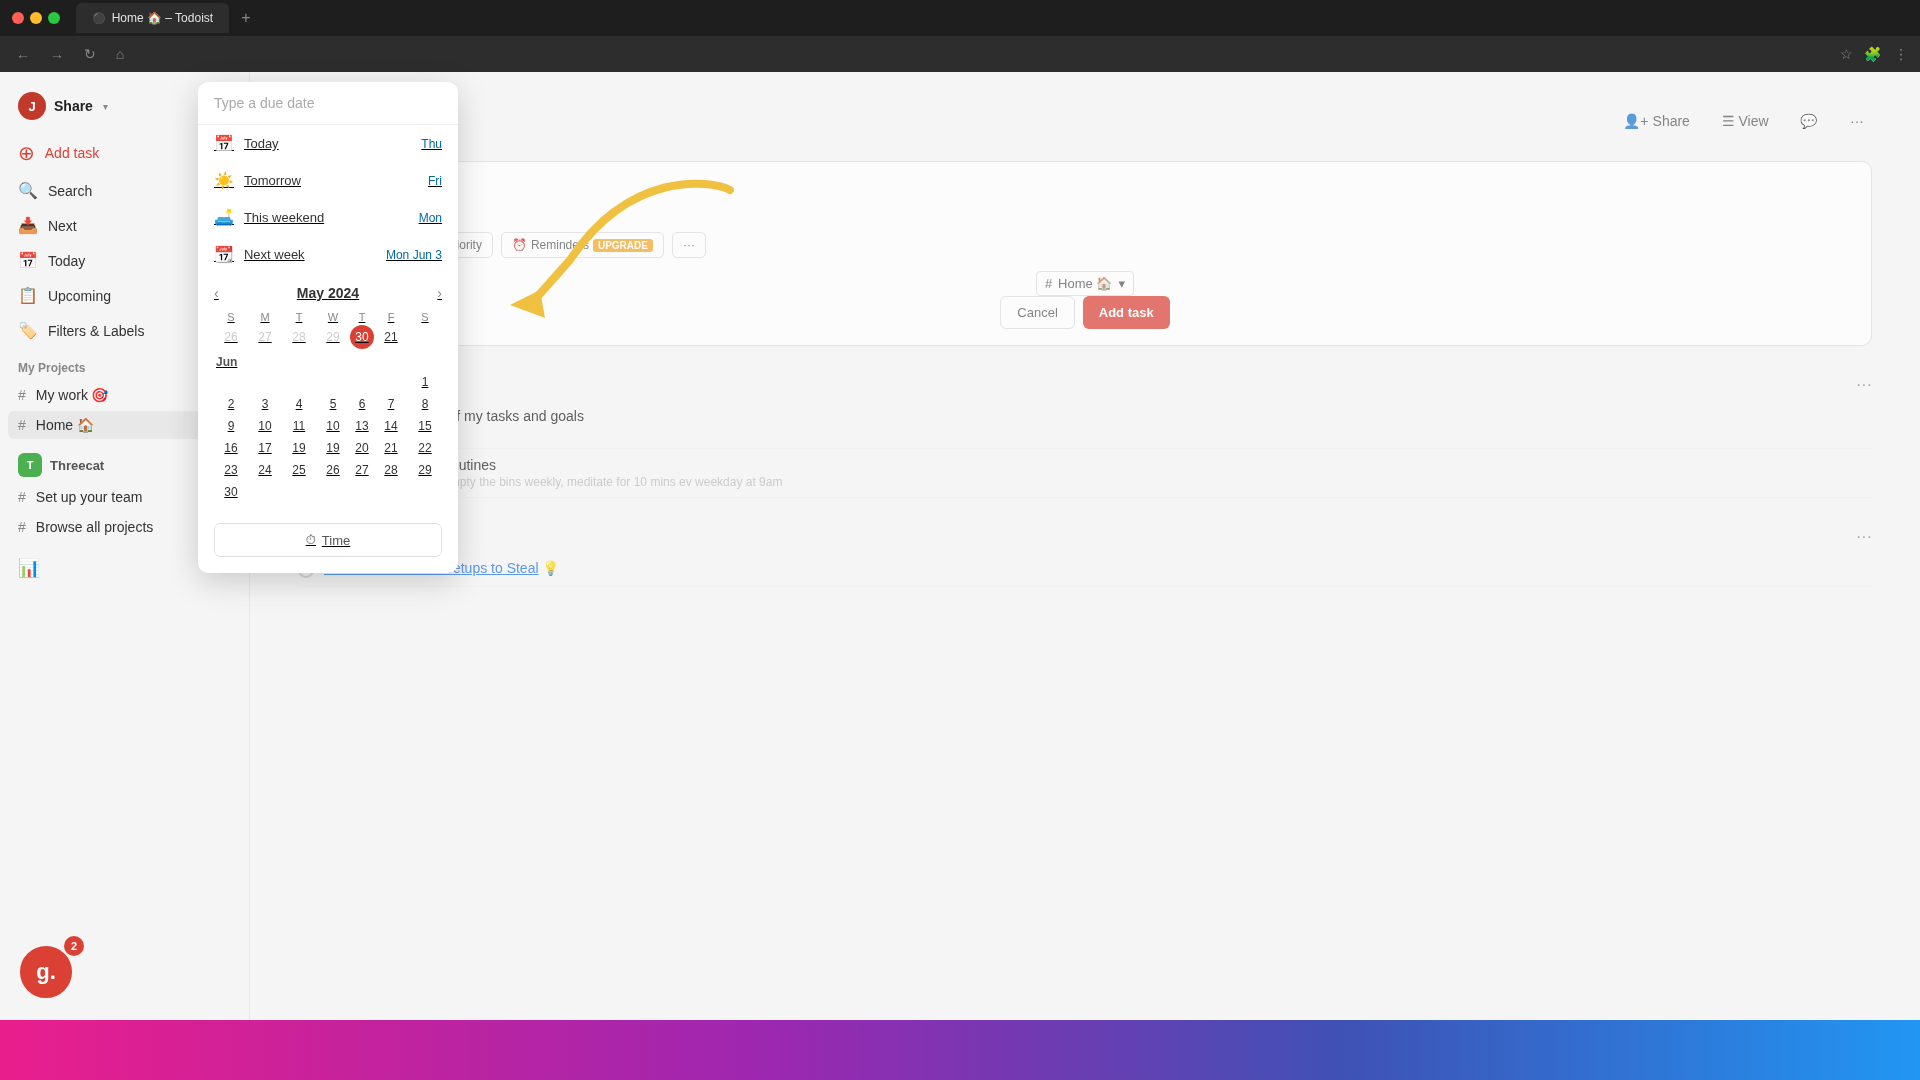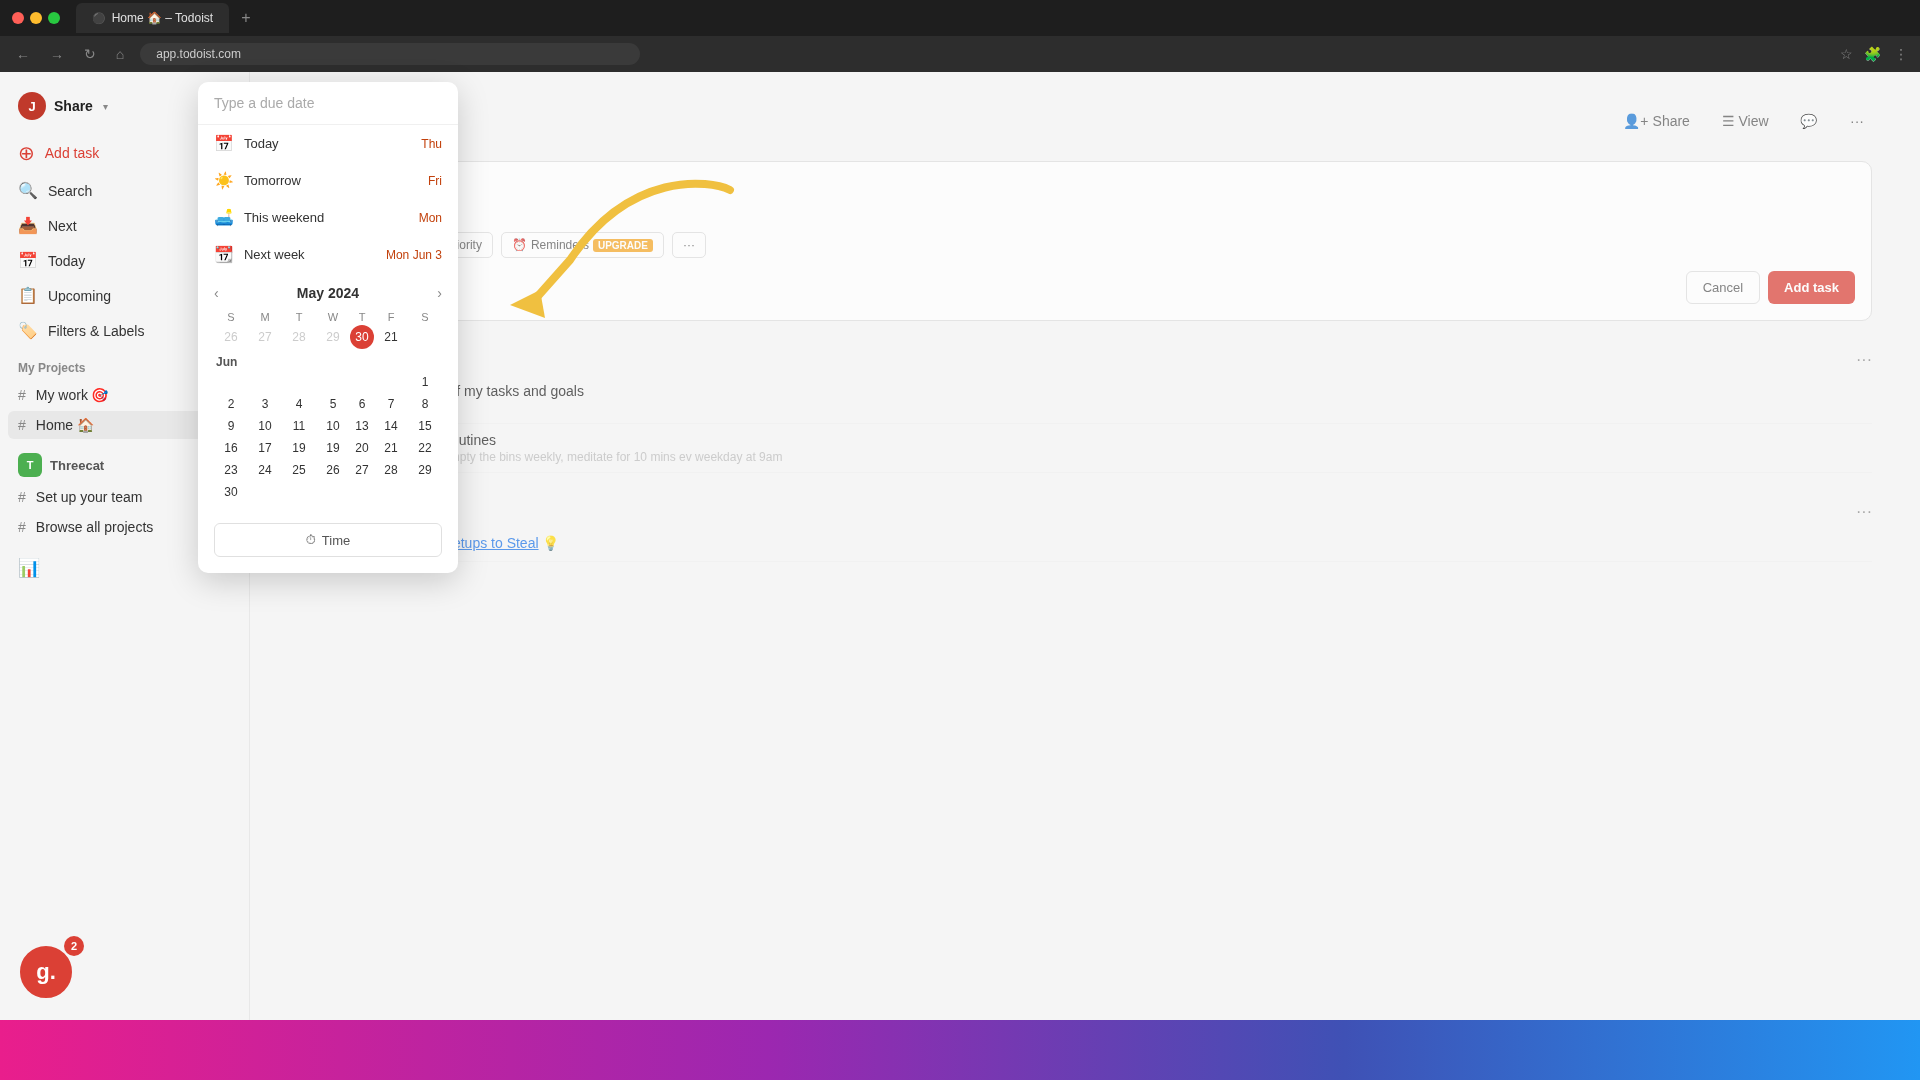--- a/index.html
+++ b/index.html
@@ -185,21 +185,21 @@
       padding: 5px 10px; border-radius: 5px;
       border: 1px solid #ddd; background: white;
       font-size: 12px; color: #555; cursor: pointer;
     }
     .task-btn.due-date-btn {
       border: 2px solid #f0c040;
       background: white;
     }
     .task-submit-row {
       display: flex; justify-content: space-between;
-      align-items: center; margin-top: 12px;
+      align-items: center; margin-top: 12px; flex-direction: column;
     }
     .project-selector {
       display: flex; align-items: center; gap: 6px;
       font-size: 13px; color: #555; cursor: pointer;
       padding: 4px 8px; border-radius: 4px;
       border: 1px solid #ddd;
     }
     .btn-cancel {
       padding: 8px 16px; border-radius: 6px;
       border: 1px solid #ddd; background: white;
@@ -243,38 +243,39 @@
     .date-picker {
       position: absolute;
       top: 82px;
       left: 198px;
       width: 260px;
       background: white;
       border-radius: 10px;
       box-shadow: 0 8px 32px rgba(0,0,0,0.18);
       z-index: 1000;
       overflow: hidden;
+      text-decoration: underline;
     }
     .date-input {
       padding: 12px 16px;
       border-bottom: 1px solid #f0f0f0;
     }
     .date-input input {
       border: none; outline: none;
       font-size: 14px; color: #333;
       width: 100%; background: transparent;
     }
     .date-input input::placeholder { color: #aaa; }
     .quick-date {
       display: flex; align-items: center; justify-content: space-between;
       padding: 9px 16px; cursor: pointer; font-size: 13px; color: #333;
     }
     .quick-date-left { display: flex; align-items: center; gap: 10px; }
     .quick-date-icon { font-size: 16px; }
-    .quick-date-day { font-size: 12px; color: #c2410c; }
+    .quick-date-day { font-size: 12px; color: #0369a1; }
     .calendar-section { padding: 12px 16px; }
     .cal-header {
       display: flex; align-items: center; justify-content: space-between;
       margin-bottom: 8px;
     }
     .cal-month { font-size: 14px; font-weight: 600; color: #333; }
     .cal-nav { background: none; border: none; cursor: pointer; color: #888; font-size: 14px; }
     .cal-grid { width: 100%; border-collapse: collapse; }
     .cal-grid th {
       font-size: 11px; color: #888; text-align: center;
@@ -352,23 +353,20 @@
       <span class="tab-favicon">⚫</span>
       <span>Home 🏠 – Todoist</span>
     </div>
     <div class="tab-new">+</div>
   </div>
   <div class="address-bar-row">
     <button class="nav-btn">←</button>
     <button class="nav-btn">→</button>
     <button class="nav-btn">↻</button>
     <button class="nav-btn">⌂</button>
-    <div class="address-bar">
-      <span>app.todoist.com</span>
-    </div>
     <div class="browser-actions">
       <span>☆</span>
       <span>🧩</span>
       <span>⋮</span>
     </div>
   </div>
 </div>
 
 <div class="app-container">
 

